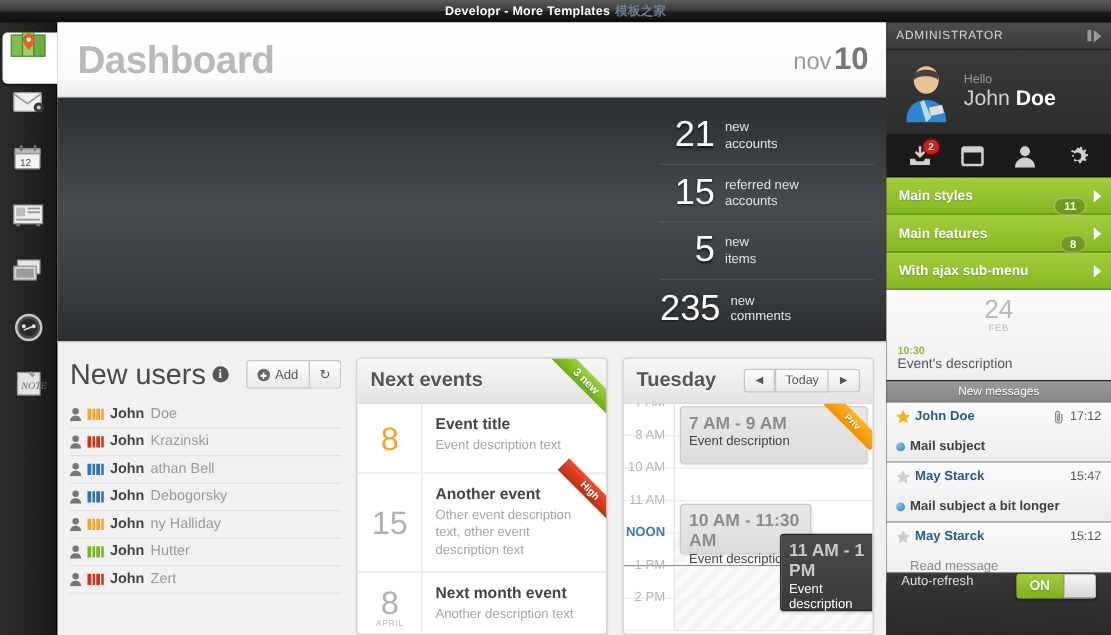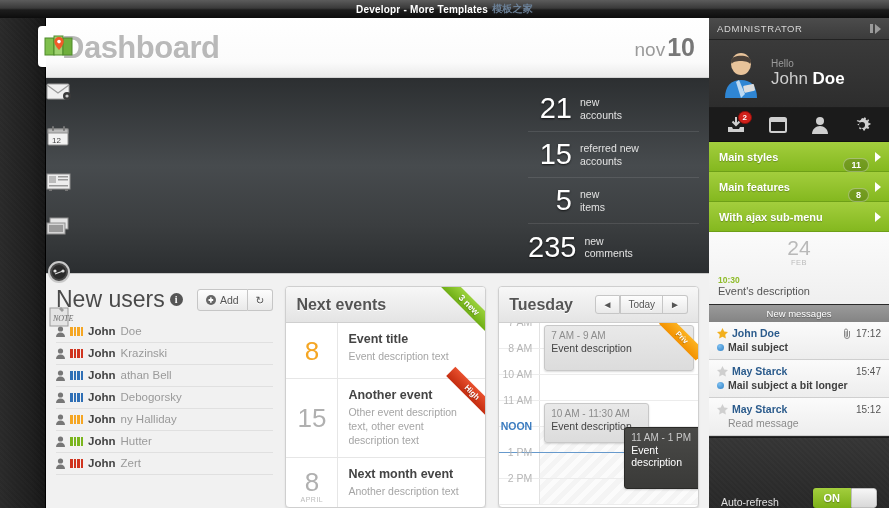--- a/index.html
+++ b/index.html
@@ -26,23 +26,22 @@
   
   #leftrail {
     position: absolute; left: 0; top: 0; width: 46px; height: 490px;
     background:
       repeating-linear-gradient(45deg, rgba(255,255,255,.012) 0 2px, rgba(0,0,0,0) 2px 4px),
       linear-gradient(to right, #2a2a2a 0%, #1e1e1e 70%, #161616 100%);
     border-right: 1px solid #000;
     padding-top: 6px;
   }
   .rail-item {
-    width: 46px; height: 45px; display: flex; align-items: center; justify-content: center;
+    width: 46px; height: 45px; display: flex; justify-content: center;
     position: relative;
-    margin-left: 36px;
   }
   .rail-item.active::before {
     content: ""; position: absolute; left: 2px; top: 2px; width: 44px; height: 41px;
     background: #fff; border-radius: 4px 0 0 4px;
     box-shadow: 0 1px 2px rgba(0,0,0,.6);
   }
   .rail-glyph { position: relative; z-index: 2; width: 30px; height: 26px; }
 
   
   #main {
@@ -177,21 +176,21 @@
   .cal-ev {
     position: absolute; border-radius: 3px; padding: 4px 6px; font-size: 9.5px;
     box-shadow: 0 1px 2px rgba(0,0,0,.15);
   }
   .cal-ev.light {
     background: linear-gradient(to bottom,#e9e9e9,#dcdcdc); border: 1px solid #c8c8c8;
   }
   .cal-ev.dark {
     background: linear-gradient(to bottom,#4a4a48,#3a3a38); border: 1px solid #2a2a28; color: #fff;
   }
-  .cal-ev .t { font-size: 10px; font-weight: normal; color: #8c8c8c; margin-bottom: 1px; }
+  .cal-ev .t { font-size: 14px; font-weight: bold; color: #8c8c8c; margin-bottom: 1px; }
   .cal-ev.dark .t { color: #c9c9c9; }
   .cal-ev .d { font-size: 10.5px; color: #444; }
   .cal-ev.dark .d { color: #fff; }
 
   
   #rightbar {
     position: absolute; left: 709px; top: 0; width: 180px; height: 490px;
     background: #2e2e2e; overflow: hidden;
   }
   #rb-head {
@@ -245,32 +244,32 @@
   #today-ev .dmon { font-size: 7.5px; color: #bcbcbc; letter-spacing: .5px; }
   #today-ev .time { font-size: 8.5px; color: #8fbc2a; font-weight: bold; }
   #today-ev .desc { font-size: 11px; color: #555; }
   .msg {
     background: linear-gradient(to bottom,#fbfbfb,#ededed);
     border-bottom: 1px solid #cfcfcf; padding: 5px 8px 6px 8px;
   }
   .msg-top { display: flex; align-items: center; gap: 4px; }
   .msg-name { font-size: 10.5px; font-weight: bold; color: #2b5b8c; flex: 1; }
   .msg-time { font-size: 10px; color: #555; }
-  .msg-sub { display: flex; align-items: center; gap: 4px; margin-top: 2px; }
+  .msg-sub { display: flex; align-items: center; gap: 4px; margin-top: 12px; }
   .msg-sub .txt { font-size: 10.5px; font-weight: bold; color: #3f3f3f; }
   .msg-sub .txt.read { font-weight: normal; color: #8b8b8b; }
   .dot-blue { width: 7px; height: 7px; border-radius: 50%;
     background: radial-gradient(circle at 35% 30%, #7ec0f2, #2d7fc4); flex: none; }
   #autorefresh {
-    position: absolute; left: 0; bottom: 0; width: 180px; height: 71px;
+    position: absolute; left: 0; bottom: 0; width: 180px; height: 50px;
     background:
       repeating-linear-gradient(45deg, rgba(255,255,255,.015) 0 2px, rgba(0,0,0,0) 2px 4px),
       linear-gradient(to bottom,#353535,#272727);
     border-top: 1px solid #1a1a1a;
-    display: flex; align-items: flex-end; justify-content: space-between; padding: 0 12px;
+    display: flex; align-items: flex-start; justify-content: space-between; padding: 0 12px;
   }
   #autorefresh .lbl { font-size: 10.5px; color: #e0e0e0; }
   .toggle { display: flex; border-radius: 3px; overflow: hidden; box-shadow: 0 1px 2px rgba(0,0,0,.5); }
   .toggle .on {
     background: linear-gradient(to bottom,#a3ce3d,#7cb018); color: #fff;
     font-size: 11px; font-weight: bold; padding: 4px 11px; text-shadow: 0 1px 1px rgba(0,0,0,.3);
   }
   .toggle .knob {
     width: 26px; background: linear-gradient(to bottom,#f6f6f6,#d8d8d8);
     border: 1px solid #bdbdbd; border-radius: 0 3px 3px 0;

